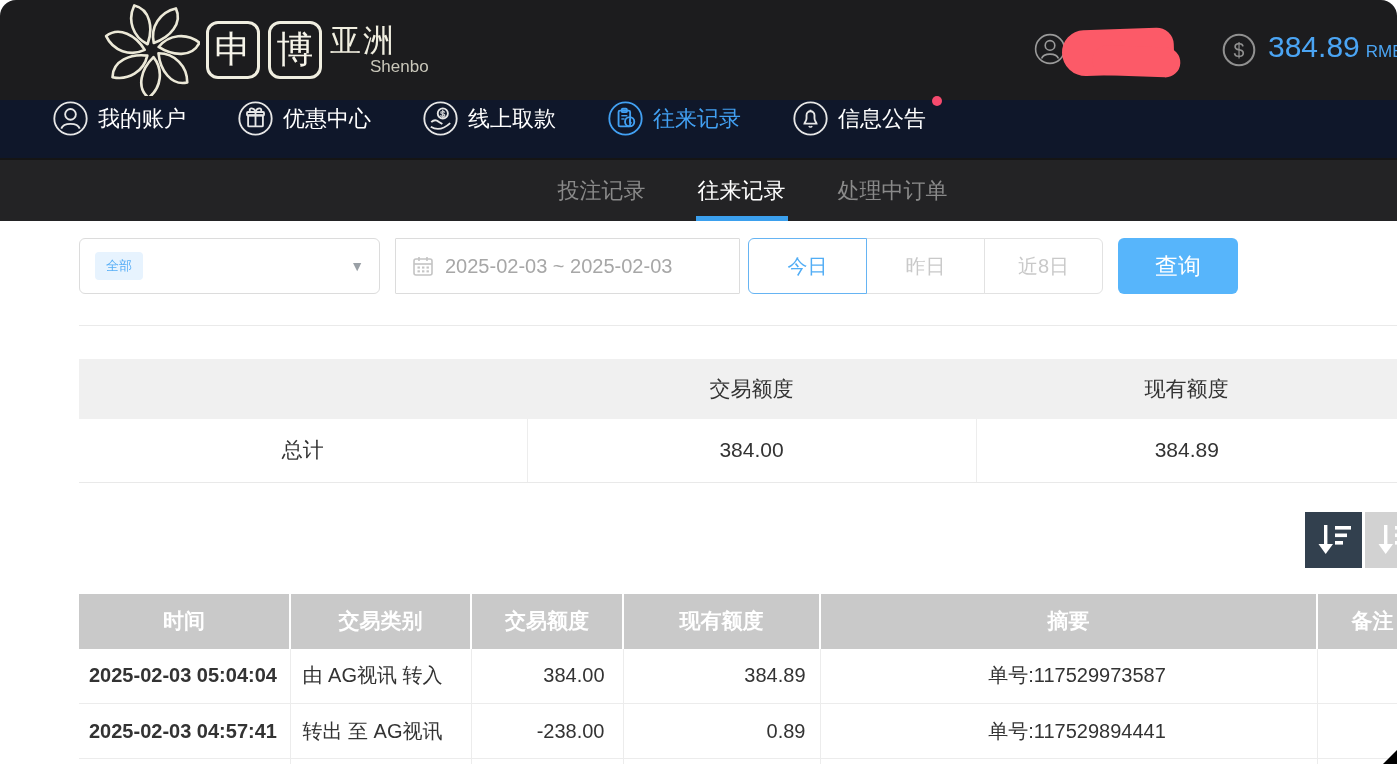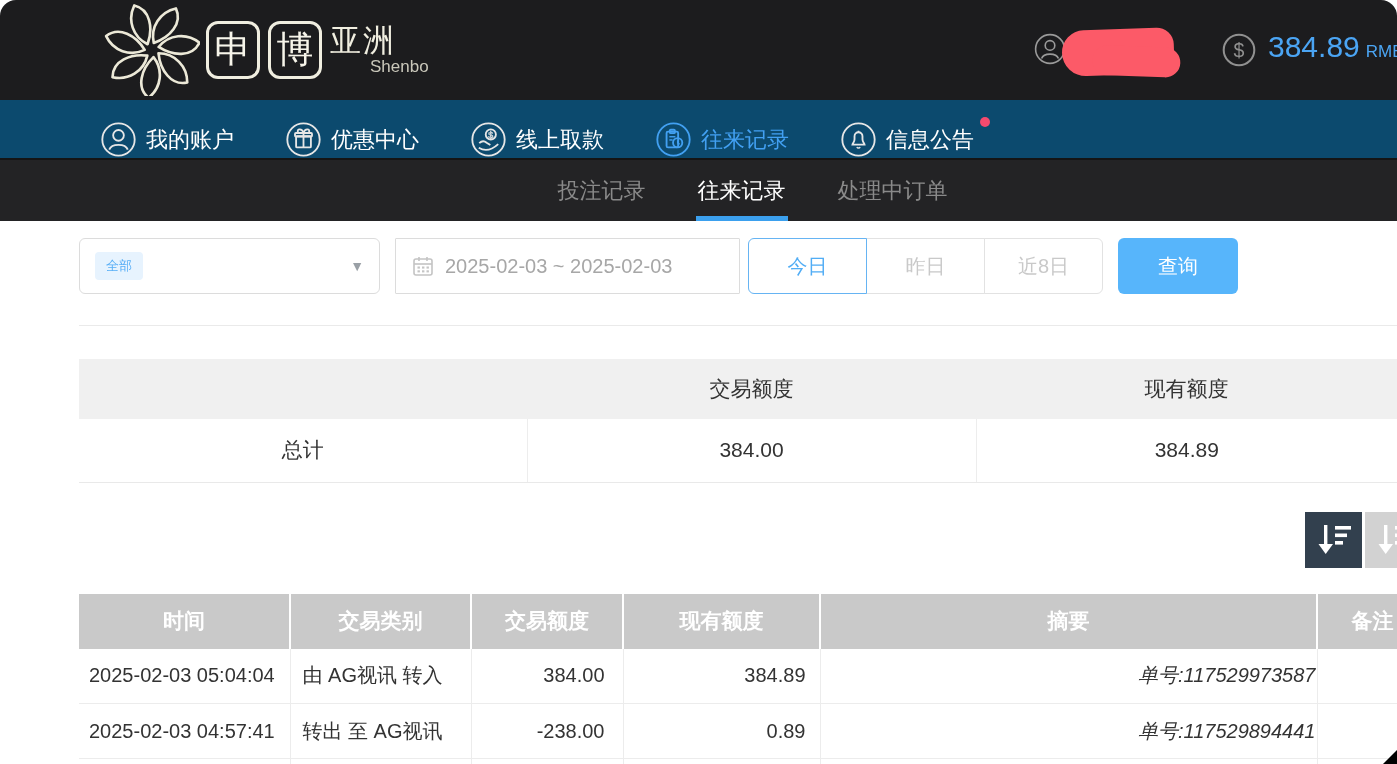--- a/index.html
+++ b/index.html
@@ -38,22 +38,22 @@
   }
   .coin-icon{ position:absolute; left:1222px; top:33px; }
   .balance{
     position:absolute; left:1268px; top:30px; color:#4ba5f4; white-space:nowrap;
   }
   .balance .amount{ font-size:30px; }
   .balance .cur{ font-size:17px; margin-left:6px; }
 
   
   .nav-bar{
-    height:58px; background:#0c4a6e; display:flex; align-items:flex-end;
-    padding-left:100px; gap:51px;
+    height:58px; background:#0f172a; display:flex; align-items:flex-start;
+    padding-left:52px; gap:51px;
   }
   .nav-item{ display:flex; align-items:center; gap:9px; color:#fff; font-size:22px; cursor:pointer; position:relative; }
   .nav-item svg{ display:block; }
   .nav-item .stroke{ stroke:#e6e6e6; }
   .nav-item.active{ color:#42a0f2; }
   .nav-item.active .stroke{ stroke:#42a0f2; }
   .nav-dot{ width:10px; height:10px; border-radius:50%; background:#f54a6e; position:absolute; right:-16px; top:-4px; }
 
   
   .sub-nav{
@@ -79,21 +79,21 @@
   .segments{ display:flex; margin-left:-7px; }
   .seg{
     width:119px; height:56px; border:1px solid #e2e2e2; background:#fff;
     display:flex; align-items:center; justify-content:center; font-size:20px; color:#c9c9c9; cursor:pointer;
   }
   .seg + .seg{ margin-left:-1px; }
   .seg:first-child{ border-radius:6px 0 0 6px; }
   .seg:last-child{ border-radius:0 6px 6px 0; }
   .seg.active{ border-color:#66b4f3; color:#51adf5; position:relative; z-index:1; }
   .query-btn{
-    width:120px; height:56px; background:#57b5fb; color:#fff; font-size:20px;
+    width:120px; height:56px; background:#57b5fb; color:#fff; font-size:23px;
     border:none; border-radius:6px; cursor:pointer;
   }
 
   .separator{ width:1318px; height:1px; background:#eaeaea; margin:31px 0 0 79px; }
 
   
   .summary-table{ margin:33px 0 0 79px; width:1318px; border-collapse:collapse; table-layout:fixed; }
   .summary-table th{
     background:#f0f0f0; height:60px; font-size:21px; font-weight:400; color:#333; text-align:center;
   }
@@ -114,25 +114,25 @@
   .records-table{ width:1348px; border-collapse:collapse; table-layout:fixed; }
   .records-table th{
     background:#c9c9c9; color:#fff; font-size:21px; font-weight:700; height:55px; text-align:center;
   }
   .records-table th + th{ border-left:2px solid #fff; }
   .records-table td{
     height:55px; font-size:20px; color:#333; background:#fff;
     border-bottom:1px solid #ececec; white-space:nowrap; overflow:hidden;
   }
   .records-table td + td{ border-left:1px solid #ececec; }
-  .c-time{ text-align:left; padding-left:10px; }
+  .c-time{ text-align:left; padding-left:10px;font-weight:bold; }
   .c-type{ text-align:left; padding-left:12px;margin-left:33px; }
   .c-amount{ text-align:right; padding-right:18px; }
   .c-balance{ text-align:right; padding-right:14px; }
-  .c-summary{ text-align:right; padding-left:18px;font-style:italic; }
+  .c-summary{ text-align:center; padding-left:18px; }
   .records-table tr.sliver td{ height:12px; border-bottom:none; }
 
   .corner-cursor{
     position:absolute; right:0; bottom:0; width:0; height:0;
     border-left:14px solid transparent; border-bottom:14px solid #000;
   }
 </style>
 </head>
 <body>
 

